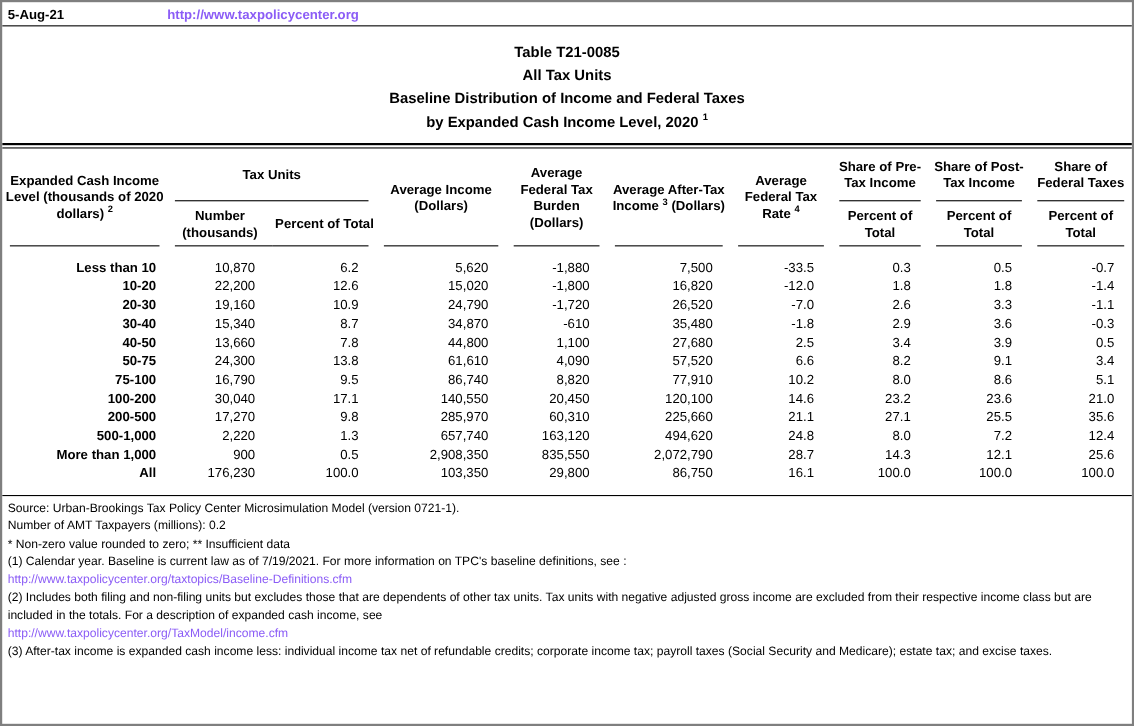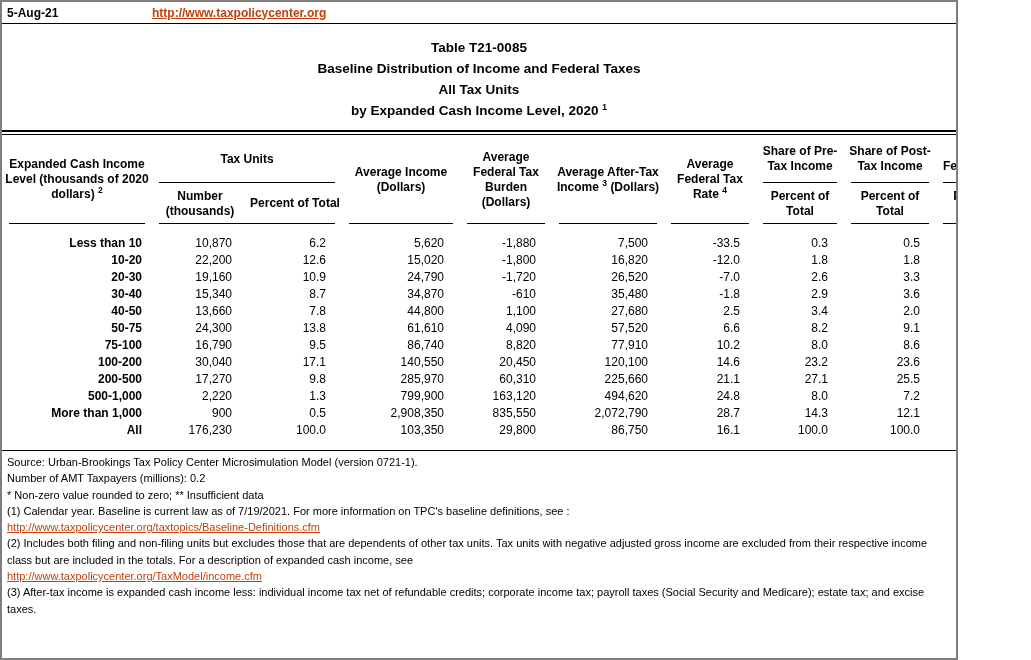--- a/index.html
+++ b/index.html
@@ -1,27 +1,27 @@
 <!DOCTYPE html>
 <html><head>
 <meta charset="utf-8">
 <style>
   html,body { margin:0; padding:0; background:#fff; }
   .sheet {
-    width:958px; height:660px; box-sizing:border-box;
+    width:1031px; height:660px; box-sizing:border-box;
     border:2px solid #7f7f7f; background:#fff; color:#000;
     font-family:"Liberation Sans","DejaVu Sans",sans-serif;
     overflow:hidden;
   }
   
   .topbar { display:flex; align-items:center; height:22px; border-bottom:1px solid #000;
             font-weight:bold; font-size:12px; padding:0 5px; box-sizing:border-box; }
   .topbar .date { width:145px; }
   .topbar .status { flex:1; }
-  .link { color:#c2410c; text-decoration:underline; cursor:pointer; }
+  .link { color:#8b5cf6; cursor:pointer; }
   
   .titles { text-align:center; padding-top:13px; padding-bottom:9px; }
   .title-line { font-weight:bold; font-size:13.5px; line-height:21px; }
   sup { font-size:8.5px; vertical-align:super; line-height:0; }
   
   .toprule { height:2px; border-top:2px solid #000; border-bottom:1px solid #000; }
   .midrule { border-top:1px solid #000; }
   
   table { width:100%; border-collapse:collapse; table-layout:fixed; }
   thead th { position:relative; font-size:12px; font-weight:bold; text-align:center;
@@ -47,22 +47,22 @@
 
 <div class="sheet">
 
   <div class="topbar">
     <div class="date">5-Aug-21</div>
     <a class="link">http://www.taxpolicycenter.org</a>
   </div>
 
   <div class="titles">
     <div class="title-line">Table T21-0085</div>
+    <div class="title-line">All Tax Units</div>
     <div class="title-line">Baseline Distribution of Income and Federal Taxes</div>
-    <div class="title-line">All Tax Units</div>
     <div class="title-line"><span>by Expanded Cash Income Level, 2020</span> <sup>1</sup></div>
   </div>
 
   <div class="toprule"></div>
 
   <table>
     <colgroup>
       <col style="width:150px">
         <col style="width:96px">
         <col style="width:94px">
@@ -145,21 +145,21 @@
         </tr>
         <tr>
           <th>40-50</th>
           <td>13,660</td>
           <td>7.8</td>
           <td>44,800</td>
           <td>1,100</td>
           <td>27,680</td>
           <td>2.5</td>
           <td>3.4</td>
-          <td>2.0</td>
+          <td>3.9</td>
           <td>0.5</td>
         </tr>
         <tr>
           <th>50-75</th>
           <td>24,300</td>
           <td>13.8</td>
           <td>61,610</td>
           <td>4,090</td>
           <td>57,520</td>
           <td>6.6</td>
@@ -200,21 +200,21 @@
           <td>225,660</td>
           <td>21.1</td>
           <td>27.1</td>
           <td>25.5</td>
           <td>35.6</td>
         </tr>
         <tr>
           <th>500-1,000</th>
           <td>2,220</td>
           <td>1.3</td>
-          <td>799,900</td>
+          <td>657,740</td>
           <td>163,120</td>
           <td>494,620</td>
           <td>24.8</td>
           <td>8.0</td>
           <td>7.2</td>
           <td>12.4</td>
         </tr>
         <tr>
           <th>More than 1,000</th>
           <td>900</td>

